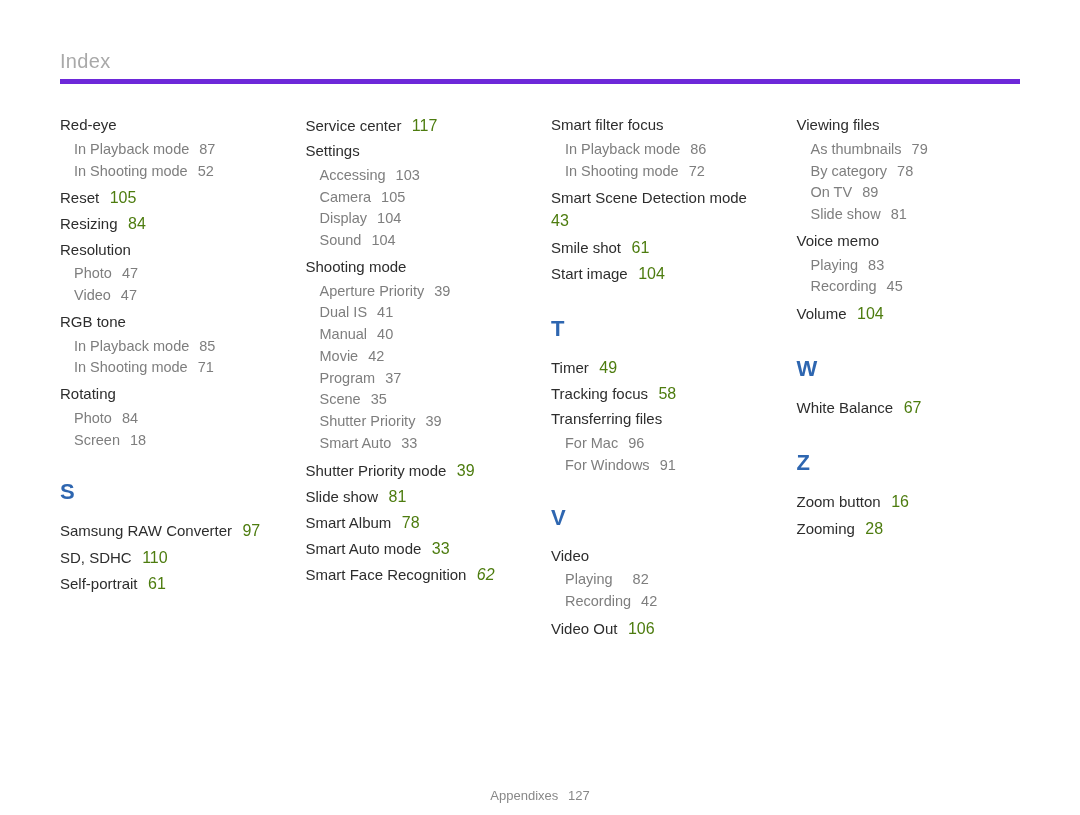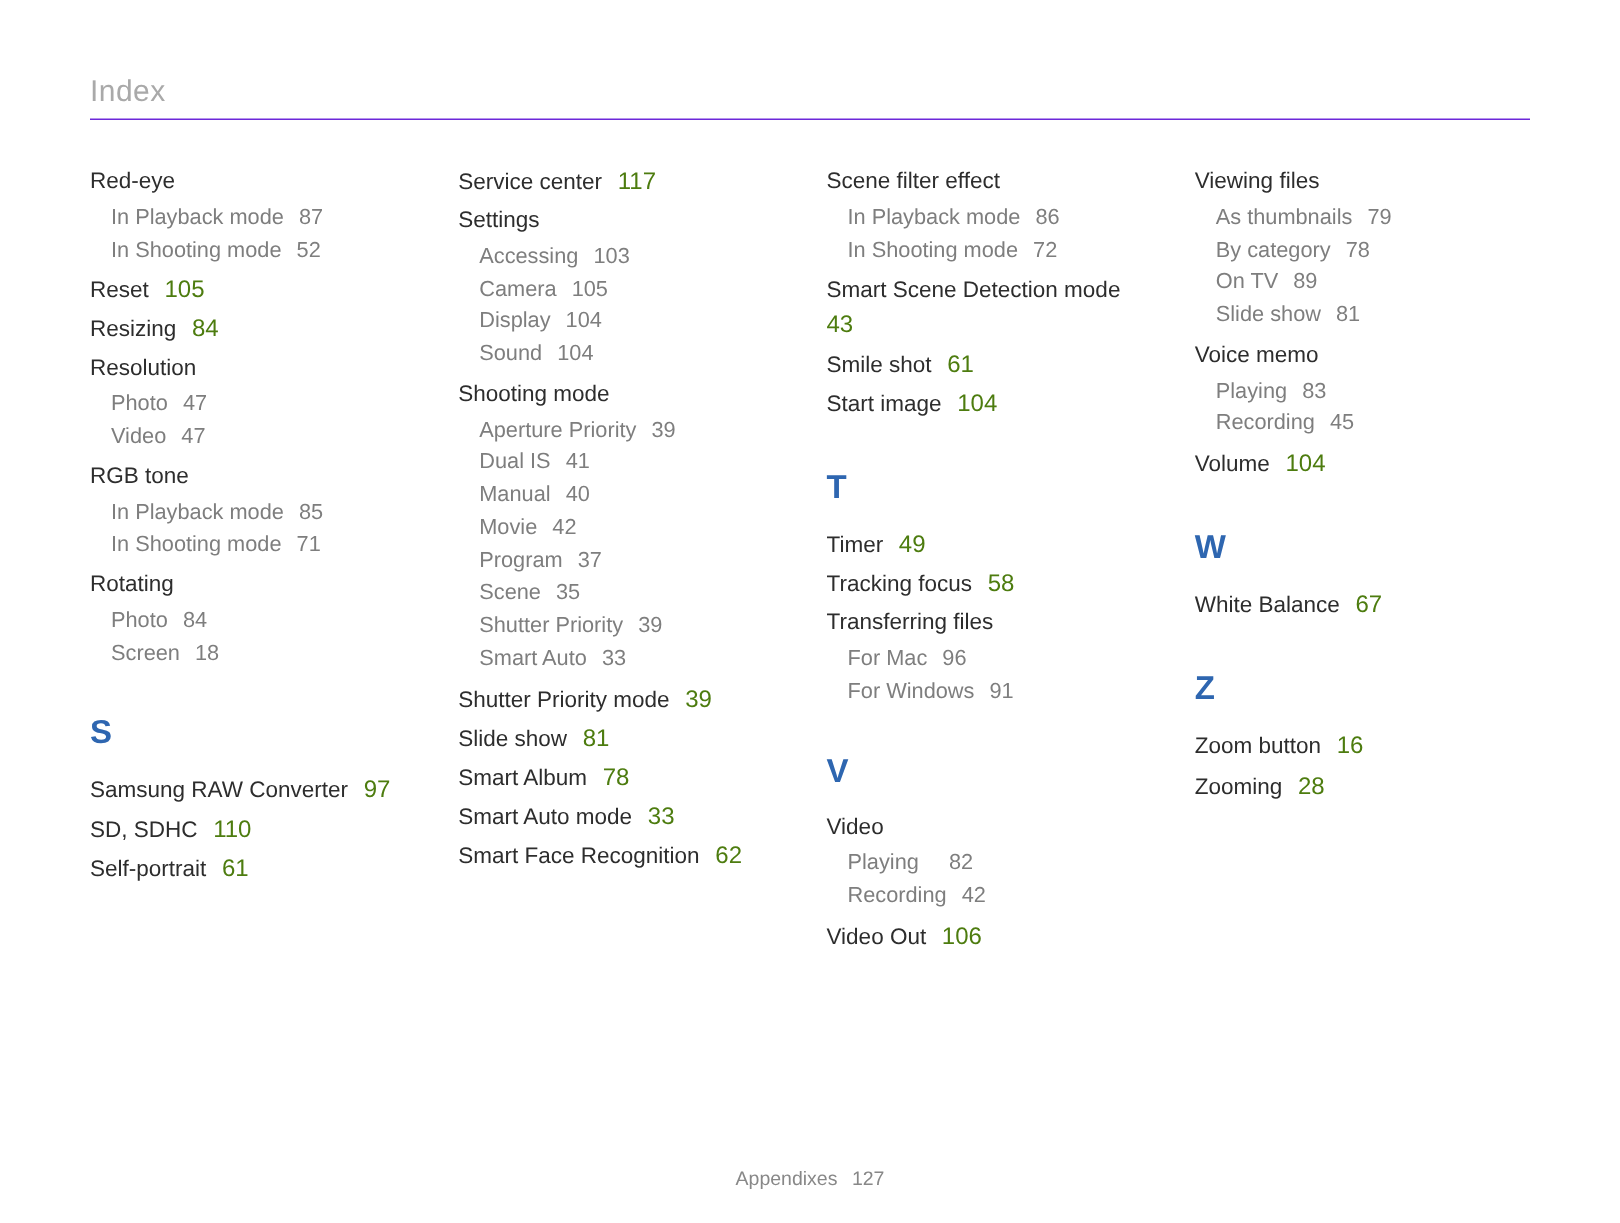--- a/index.html
+++ b/index.html
@@ -12,21 +12,21 @@
     font-family: Arial, Helvetica, sans-serif;
     color: #333;
   }
   .page {
     padding: 50px 60px 30px 60px;
   }
   .header {
     font-size: 20px;
     color: #a9a9a9;
     font-weight: 300;
-    border-bottom: 1px solid #6d28d9;
+    border-bottom: 5px solid #6d28d9;
     padding-bottom: 6px;
     margin-bottom: 30px;
     letter-spacing: 0.3px;
   }
   .columns {
     display: flex;
     gap: 22px;
   }
   .col {
     flex: 1;
@@ -47,21 +47,21 @@
   .pg { color: #4d7c0f; font-size: 16px; }
   .gap { height: 18px; }
   .letter {
     font-size: 22px;
     color: #2e66b0;
     font-weight: 700;
     margin: 10px 0 14px 0;
   }
   .footer {
     position: absolute;
-    bottom: 22px;
+    bottom: 12px;
     width: 100%;
     text-align: center;
     font-size: 13px;
     color: #888;
     left: 0;
   }
   .spacer4 { height:4px; }
 </style>
 </head>
 <body>
@@ -108,24 +108,24 @@
         <div class="sub"><span>Movie</span><span style="margin-left: 6px;">  42</span></div>
         <div class="sub"><span>Program</span><span style="margin-left: 6px;">  37</span></div>
         <div class="sub"><span>Scene</span><span style="margin-left: 6px;">  35</span></div>
         <div class="sub"><span>Shutter Priority</span><span style="margin-left: 6px;">  39</span></div>
         <div class="sub"><span>Smart Auto</span><span style="margin-left: 6px;">  33</span></div>
         <div class="spacer4"></div>
         <div class="entry"><span>Shutter Priority mode</span><span class="pg" style="margin-left: 6px;">  39</span></div>
         <div class="entry"><span>Slide show</span><span class="pg" style="margin-left: 6px;">  81</span></div>
         <div class="entry"><span>Smart Album</span><span class="pg" style="margin-left: 6px;">  78</span></div>
         <div class="entry"><span>Smart Auto mode</span><span class="pg" style="margin-left: 6px;">  33</span></div>
-        <div class="entry"><span>Smart Face Recognition</span><span class="pg" style="margin-left: 6px;">  62</span></div>
+        <div class="entry"><span>Smart Face Recognition</span><span class="pg" style="margin-left: 6px; font-style: italic;">  62</span></div>
       </div>
       <div class="col">
-        <div class="entry"><span>Scene filter effect</span></div>
+        <div class="entry"><span>Smart filter focus</span></div>
         <div class="sub"><span>In Playback mode</span><span style="margin-left: 6px;">  86</span></div>
         <div class="sub"><span>In Shooting mode</span><span style="margin-left: 6px;">  72</span></div>
         <div class="spacer4"></div>
         <div class="entry"><span>Smart Scene Detection mode</span><span class="pg" style="margin-left: 6px; text-align: center;">  43</span></div>
         <div class="entry"><span>Smile shot</span><span class="pg" style="margin-left: 6px;">  61</span></div>
         <div class="entry"><span>Start image</span><span class="pg" style="margin-left: 6px;">  104</span></div>
         <div class="gap"></div>
         <div class="letter">T</div>
         <div class="entry"><span>Timer</span><span class="pg" style="margin-left: 6px;">  49</span></div>
         <div class="entry"><span>Tracking focus</span><span class="pg" style="margin-left: 6px;">  58</span></div>

